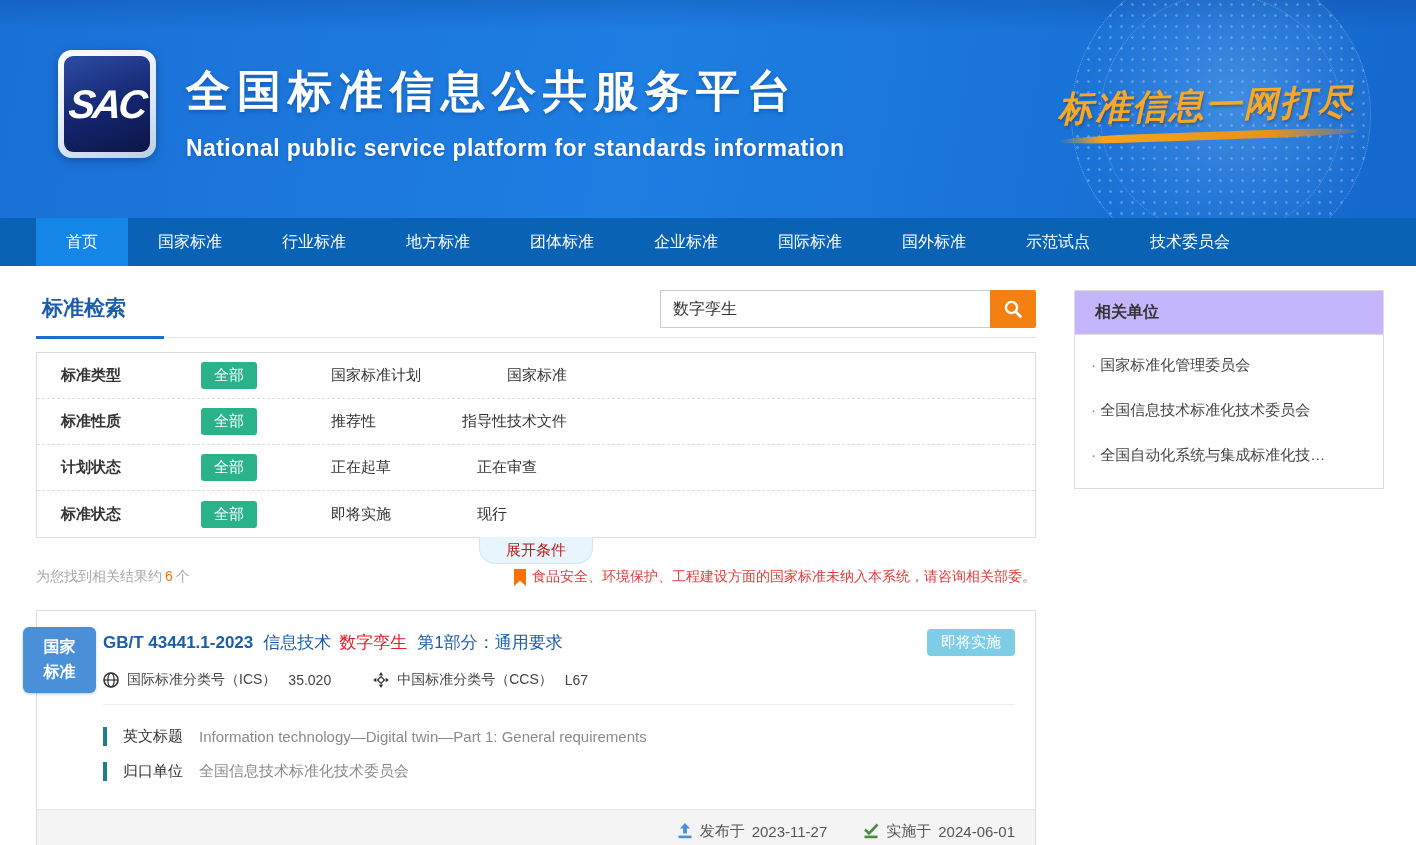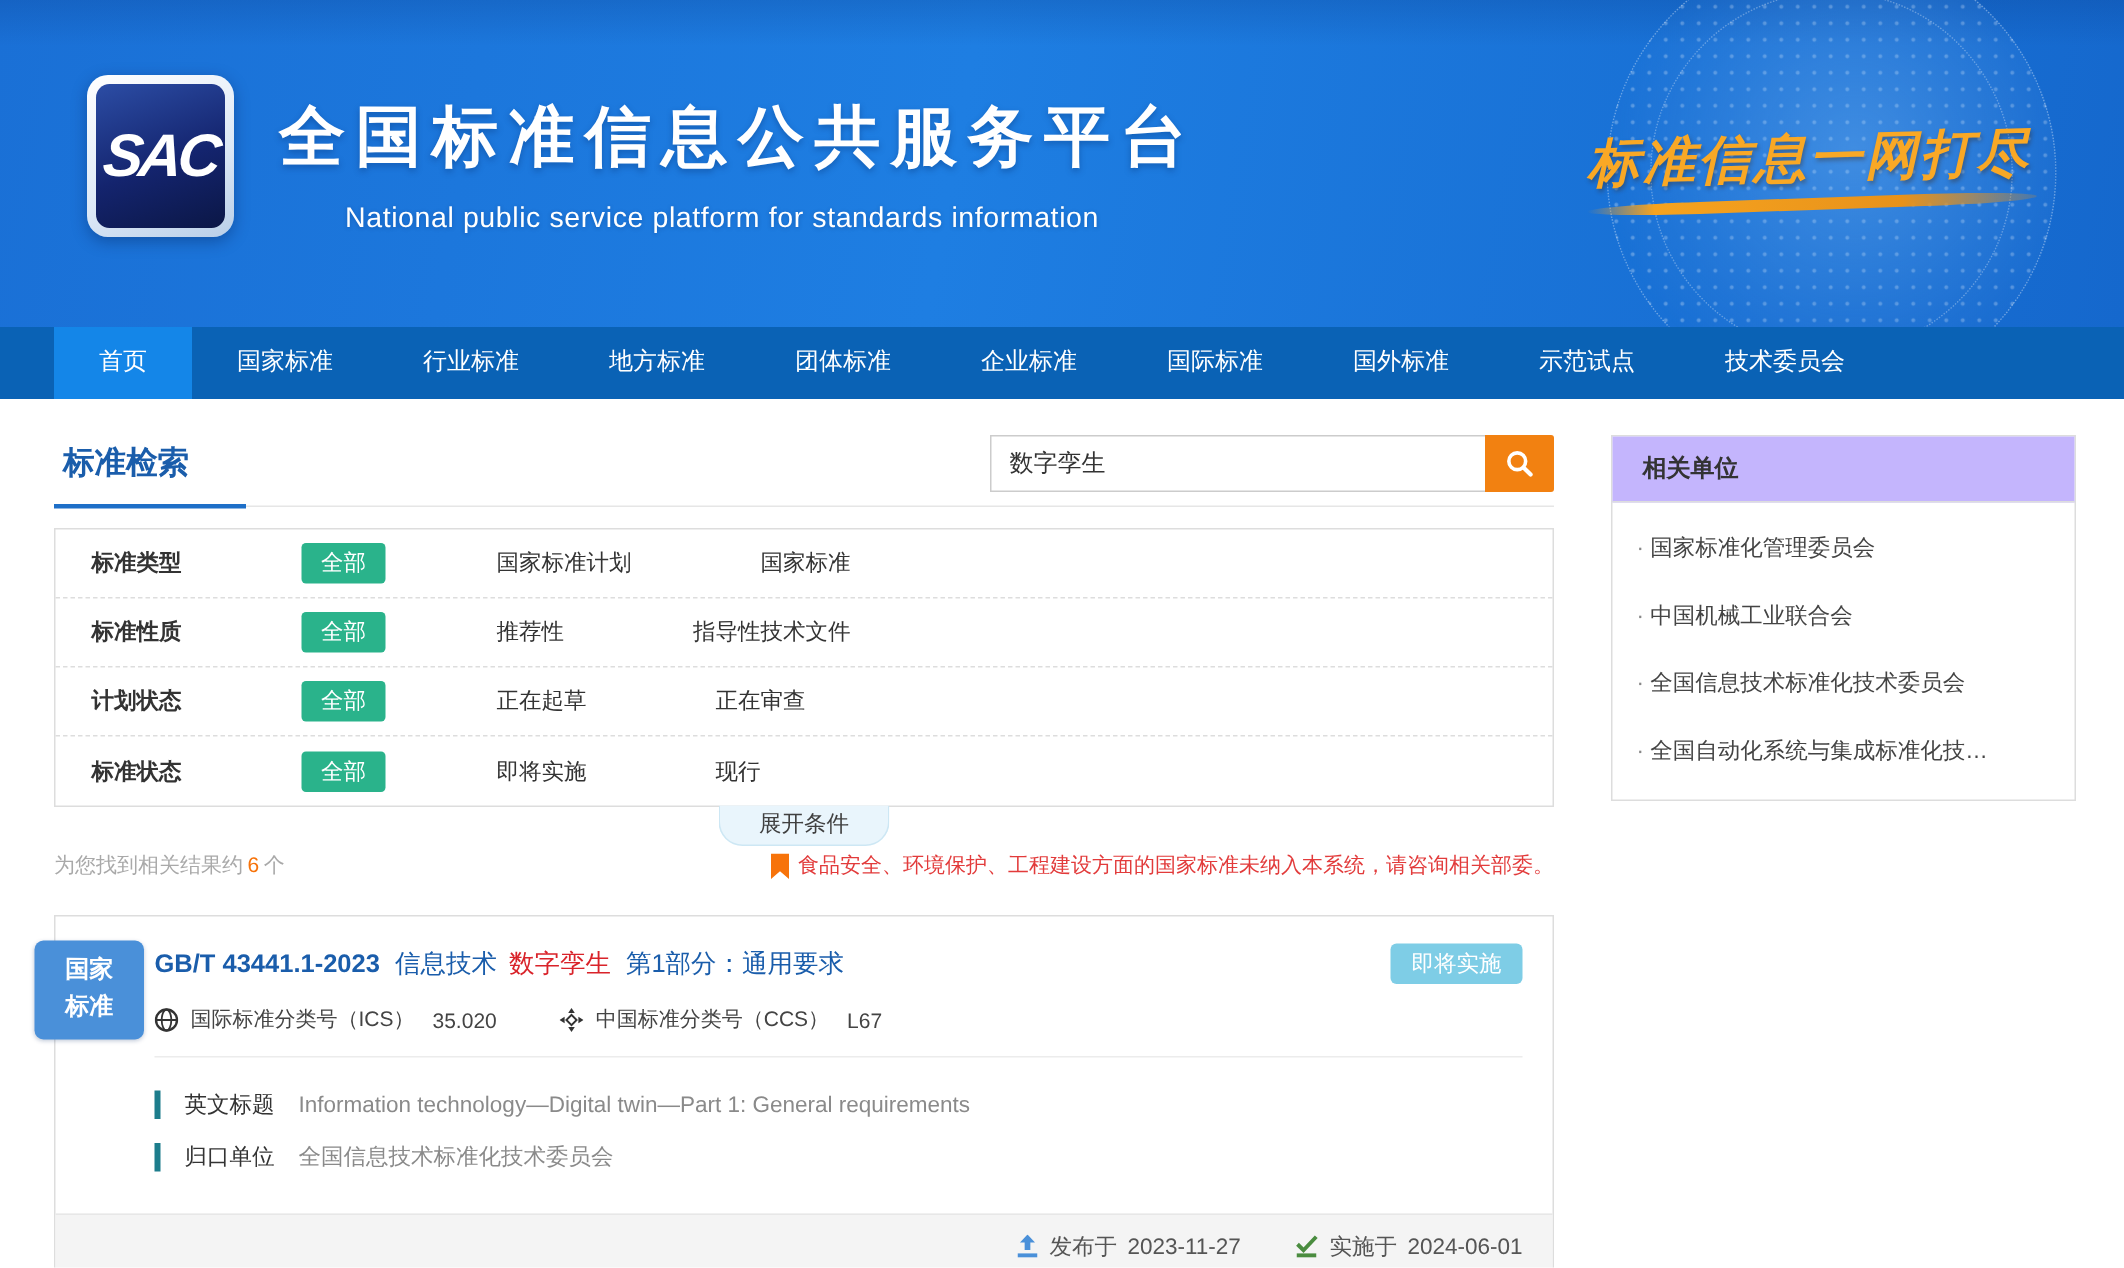--- a/index.html
+++ b/index.html
@@ -24,22 +24,22 @@
     background:linear-gradient(155deg,#ffffff 0%,#dce8f6 60%,#b9cfe8 100%);
     box-shadow:0 3px 10px rgba(0,30,80,.35); }
   .logo-inner { width:100%; height:100%; border-radius:9px;
     background:linear-gradient(160deg,#2c4da5 0%,#14246e 55%,#0b1746 100%);
     display:flex; align-items:center; justify-content:center; }
   .logo-text { color:#fff; font-size:40px; font-weight:bold; font-style:italic;
     letter-spacing:-3px; transform:skewX(-6deg); font-family:"Liberation Sans",sans-serif; }
   .banner-titles { position:absolute; left:186px; top:62px; color:#fff; }
   .banner-title { font-size:44px; font-weight:bold; letter-spacing:7px;
     text-shadow:0 2px 4px rgba(0,40,100,.35); white-space:nowrap; }
-  .banner-subtitle { margin-top:14px; font-size:19px; font-weight:normal; letter-spacing:.4px;
-    text-shadow:0 1px 3px rgba(0,40,100,.3); white-space:nowrap;margin-left:44px; }
+  .banner-subtitle { margin-top:14px; font-size:23px; font-weight:bold; letter-spacing:.4px;
+    text-shadow:0 1px 3px rgba(0,40,100,.3); white-space:nowrap; }
   .slogan { position:absolute; right:62px; top:82px; color:#f9a825;
     font-family:"Liberation Serif", serif; font-style:italic; font-weight:bold;
     font-size:35px; letter-spacing:2px; transform:rotate(-1.5deg); white-space:nowrap;
     text-shadow:1px 2px 3px rgba(60,30,0,.35); }
   .slogan-swoosh { position:absolute; right:58px; top:132px; width:300px; height:8px;
     background:linear-gradient(90deg, rgba(249,168,37,0) 0%, #f6a31f 15%, #e8921a 70%, rgba(232,146,26,.2) 100%);
     border-radius:50% / 100%; transform:rotate(-2deg); }
 
   
   .nav { height:48px; background:#0a62b5; display:flex; padding-left:36px; }
@@ -70,21 +70,21 @@
     border-bottom:1px dashed #ddd;gap:42px; }
   .filter-row:last-child { border-bottom:none; }
   .filter-label { font-weight:bold; color:#333; font-size:15px; width:98px; }
   .all-btn { background:#2ab38b; color:#fff; font-size:15px; padding:4px 13px;
     border-radius:3px; margin-right:32px; cursor:pointer; border:none;
     font-family:"Liberation Sans",sans-serif; }
   .filter-opt { color:#333; font-size:15px; margin-right:44px; cursor:pointer; }
 
   .expand-pill { width:114px; margin:-1px auto 0; background:#e9f5fc;
     border:1px solid #cde7f4; border-top:none; border-radius:0 0 16px 16px;
-    text-align:center; color:#404040; font-size:15px; height:27px; line-height:25px;
+    text-align:center; color:#b91c1c; font-size:15px; height:27px; line-height:25px;
     cursor:pointer; }
 
   
   .results-row { display:flex; justify-content:space-between; align-items:center;
     margin-top:4px; }
   .result-count { color:#a9a9a9; font-size:14px; }
   .result-count .num { color:#f7730a; padding:0 3px; }
   .notice { display:flex; align-items:center; gap:6px; color:#e23b3b; font-size:14px; }
 
   
@@ -293,18 +293,17 @@
           <span>2024-06-01</span>
         </span>
       </div>
     </div>
   </div>
 
   <div class="sidebar">
     <div class="sidebar-head">相关单位</div>
     <div class="sidebar-list">
       <div class="sidebar-item">国家标准化管理委员会</div>
-      <div class="sidebar-item">中国机械工业联合会</div>
       <div class="sidebar-item">全国信息技术标准化技术委员会</div>
       <div class="sidebar-item">全国自动化系统与集成标准化技…</div>
     </div>
   </div>
 </div>
 
 </body></html>

